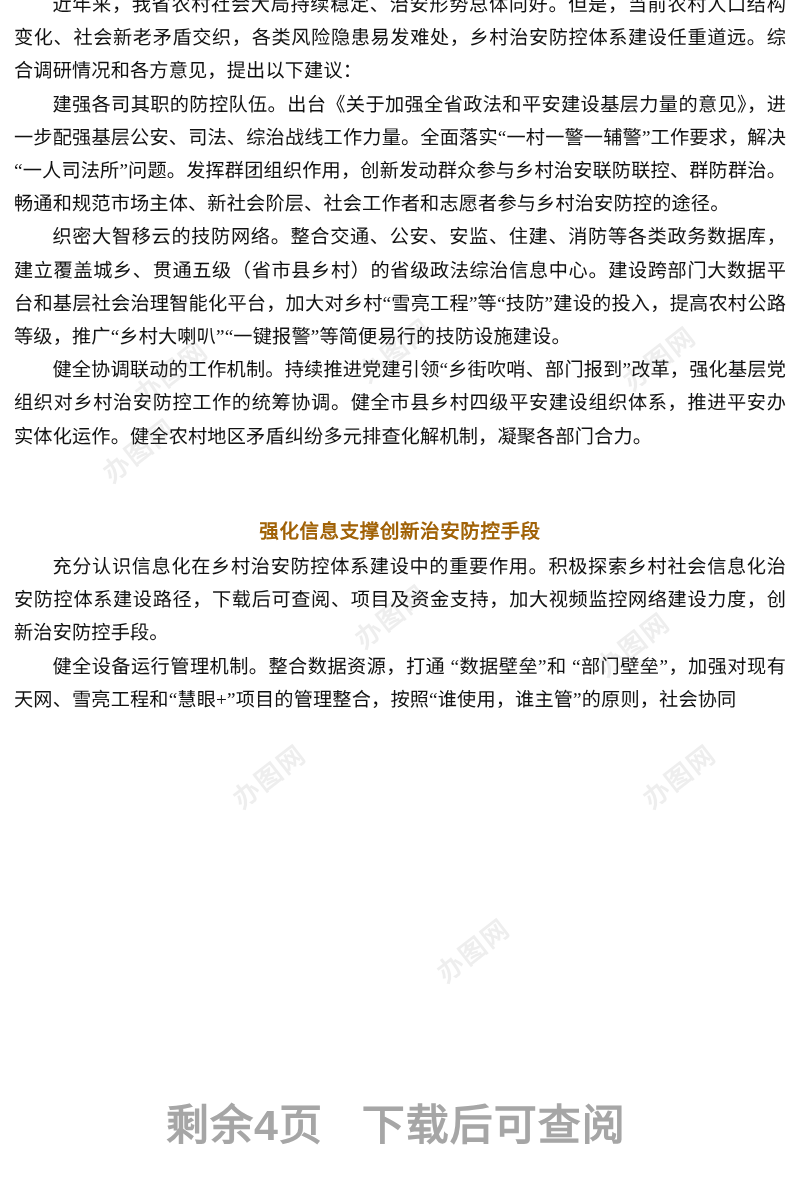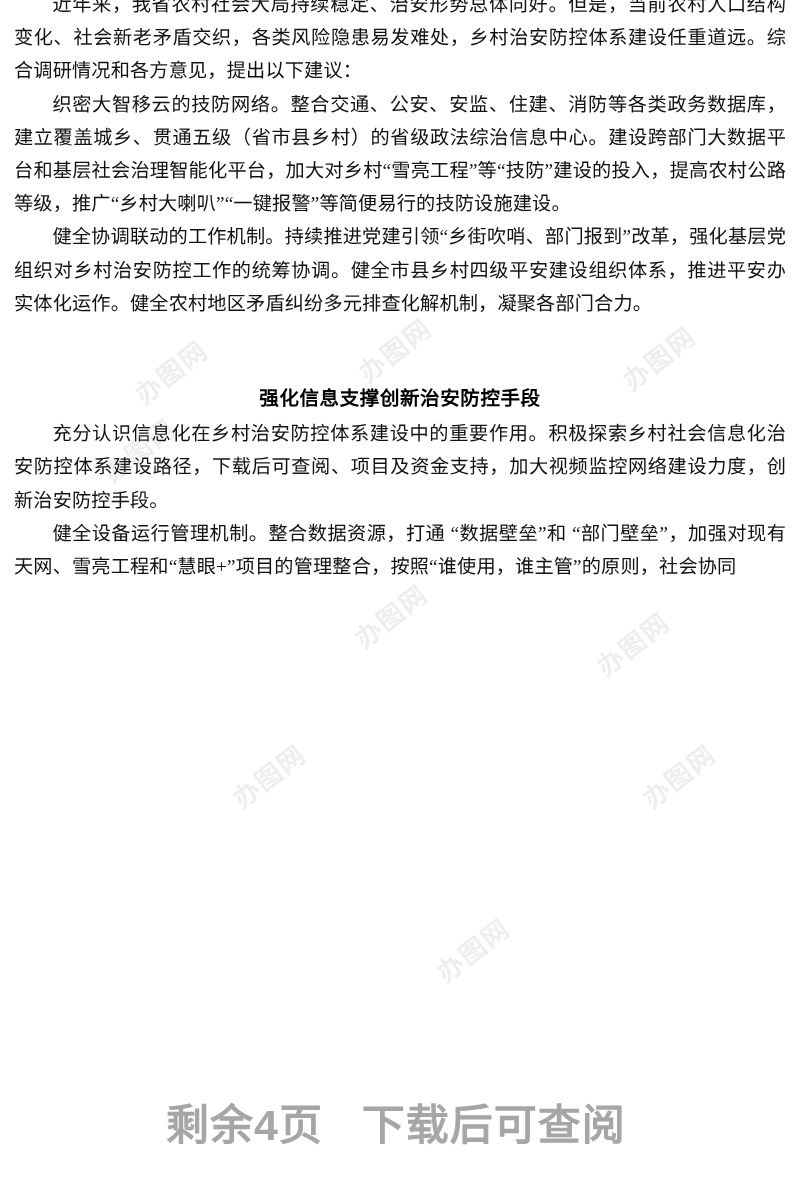--- a/index.html
+++ b/index.html
@@ -66,21 +66,21 @@
     text-indent: 2em;
   }
 
   .section-heading {
     margin: 0;
     padding: 0;
     font-size: 19.5px;
     line-height: 33.2px;
     font-weight: 700;
     text-align: center;
-    color: #000000;
+    color: #a16207;
     letter-spacing: 0.6px;
     font-family: "Liberation Serif", "DejaVu Serif", serif;
   }
 
   .gap-large { height: 62px; }
   .gap-heading-below { height: 2px; }
 
   
   .promo-banner {
     position: absolute;
@@ -115,20 +115,21 @@
     <span class="watermark" style="left:636px; top:756px;">办图网</span>
     <span class="watermark" style="left:96px;  top:430px;">办图网</span>
     <span class="watermark" style="left:430px; top:930px;">办图网</span>
   </div>
 
   <div class="doc-body">
 
     <p class="para first-clipped">近年来，我省农村社会大局持续稳定、治安形势总体向好。但是，当前农村人口结构变化、社会新老矛盾交织，各类风险隐患易发难处，乡村治安防控体系建设任重道远。综合调研情况和各方意见，提出以下建议：</p>
 
 
+    <p class="para">建强各司其职的防控队伍。出台《关于加强全省政法和平安建设基层力量的意见》，进一步配强基层公安、司法、综治战线工作力量。全面落实“一村一警一辅警”工作要求，解决“一人司法所”问题。发挥群团组织作用，创新发动群众参与乡村治安联防联控、群防群治。畅通和规范市场主体、新社会阶层、社会工作者和志愿者参与乡村治安防控的途径。</p>
 
     <p class="para">织密大智移云的技防网络。整合交通、公安、安监、住建、消防等各类政务数据库，建立覆盖城乡、贯通五级（省市县乡村）的省级政法综治信息中心。建设跨部门大数据平台和基层社会治理智能化平台，加大对乡村“雪亮工程”等“技防”建设的投入，提高农村公路等级，推广“乡村大喇叭”“一键报警”等简便易行的技防设施建设。</p>
 
     <p class="para">健全协调联动的工作机制。持续推进党建引领“乡街吹哨、部门报到”改革，强化基层党组织对乡村治安防控工作的统筹协调。健全市县乡村四级平安建设组织体系，推进平安办实体化运作。健全农村地区矛盾纠纷多元排查化解机制，凝聚各部门合力。</p>
 
 
     <div class="gap-large"></div>
 
     <h2 class="section-heading">强化信息支撑创新治安防控手段</h2>
 

